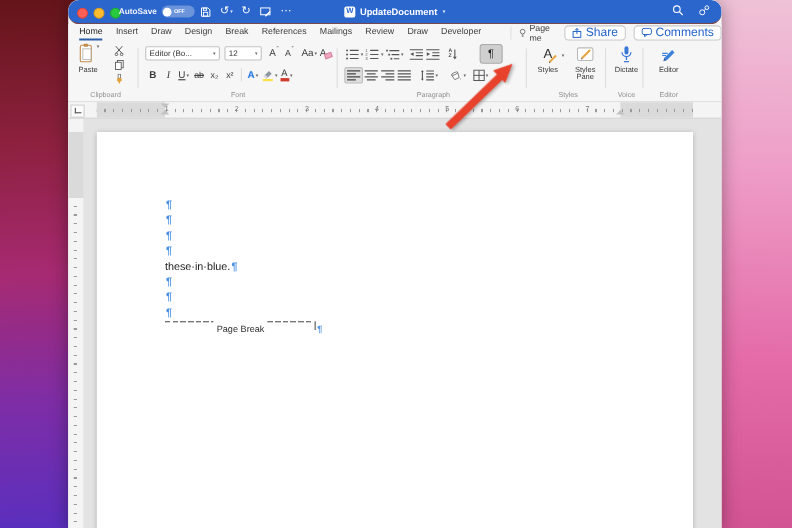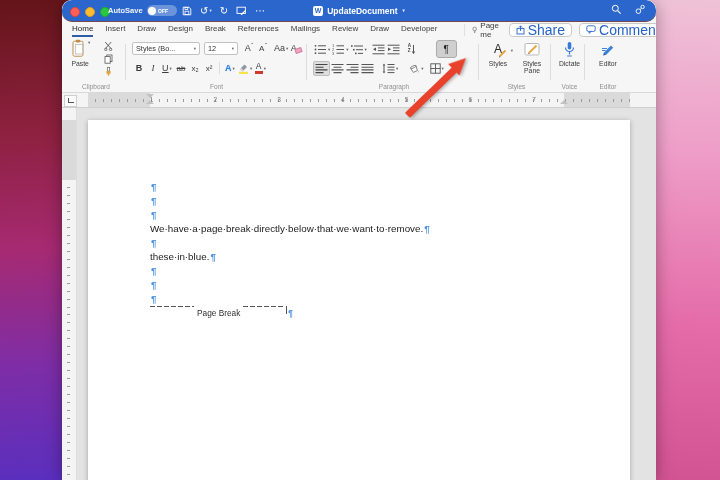--- a/index.html
+++ b/index.html
@@ -29,21 +29,21 @@
   .chev-w{font-size:4.5px;color:rgba(255,255,255,.85);margin-left:1px}
   .titlegrp{position:absolute;left:0;right:0;top:0;height:21px;display:flex;align-items:center;justify-content:center;gap:4px;color:#fff;font-size:8.5px;font-weight:700;pointer-events:none}
   .docicon{width:10px;height:10px;border-radius:2px;background:#fff;color:#2b66cc;font-size:7px;font-weight:800;display:flex;align-items:center;justify-content:center}
   .ticons{position:absolute;right:10px;top:4px;display:flex;gap:13px;align-items:center}
   
   .tabsrow{position:absolute;left:0;top:22px;width:100%;height:15px;display:flex;align-items:flex-end;padding:0 0 0 10px;box-sizing:border-box;background:#f6f6f7;gap:12px}
   .tab{font-size:8px;color:#3d3d3d;padding:2px 0 2px;border-bottom:2px solid transparent;white-space:nowrap}
   .tab.active{color:#1f1f1f;font-weight:400;border-bottom-color:#2d5ea8}
   .tabs-right{position:absolute;left:402px;top:0;height:15px;display:flex;align-items:center;gap:7px}
   .tellme{display:flex;align-items:center;gap:3px;font-size:8px;color:#3d3d3d;border-left:1px solid #e0e0e0;padding-left:7px;height:12px}
-  .pillbtn{display:flex;align-items:center;gap:3px;font-size:14px;color:#2563c9;border:1px solid #c9c9c9;border-radius:4px;padding:1px 6px;background:#fff;height:10px}
+  .pillbtn{display:flex;align-items:center;gap:3px;font-size:11px;color:#2563c9;border:1px solid #c9c9c9;border-radius:4px;padding:1px 6px;background:#fff;height:10px}
   
   .ribbon{position:absolute;left:0;top:37px;width:100%;height:55px;background:#f6f6f7;border-bottom:1px solid #d9d9d9}
   .rgroup{position:absolute;top:0;height:55px}
   .rgroup.divided::after{content:"";position:absolute;right:0;top:7px;height:36px;width:1px;background:#ddd}
   .group-label{position:absolute;bottom:2px;left:0;width:100%;text-align:center;font-size:6.5px;color:#8f8f8f;white-space:nowrap}
   .r1{position:absolute;top:3px;display:flex;align-items:center}
   .r2{position:absolute;top:23px;display:flex;align-items:center}
   .sbtn{display:inline-flex;align-items:center;justify-content:center;height:16px;min-width:12px;font-size:9px;color:#3b3b3b;margin:0 1px}
   .chev{font-size:4.5px;color:#666;margin-left:1px}
   .combo{height:11px;border:1px solid #c2c2c2;border-radius:2px;background:#fff;font-size:7.3px;color:#333;display:flex;align-items:center;justify-content:space-between;padding:0 3px;margin-right:4px}
@@ -223,21 +223,21 @@
               <path d="M3.2 6.7 L4.5 9.3 L5.8 6.7 Z" fill="#e2a23a"></path>
             </svg>
         </span>
       </div>
       <div class="group-label">Clipboard</div>
     </div>
 
     <div class="rgroup divided" style="left:64px;width:181px">
       <div class="r1" style="left:6px">
         <span class="combo" style="width:60px">
-          <span>Styles (Bo...</span>
+          <span>Editor (Bo...</span>
           <span class="chev">▾</span>
         </span>
         <span class="combo" style="width:26px">
           <span>12</span>
           <span class="chev">▾</span>
         </span>
         <span class="sbtn">
           <span>A</span>
             <span class="caret-up">ˆ</span>
         </span>
@@ -474,21 +474,20 @@
   <div class="docarea">
     <div class="vruler">
       <div class="vmargin"></div>
       <div class="vticks"></div>
     </div>
     <div class="page">
       <div class="doctext">
           <div class="docline"><span class="pilcrow">¶</span></div>
           <div class="docline"><span class="pilcrow">¶</span></div>
           <div class="docline"><span class="pilcrow">¶</span></div>
-          <div class="docline"><span>We·have·a·page·break·directly·below·that·we·want·to·remove.</span><span class="pilcrow">¶</span></div>
           <div class="docline"><span class="pilcrow">¶</span></div>
           <div class="docline"><span>these·in·blue.</span><span class="pilcrow">¶</span></div>
           <div class="docline"><span class="pilcrow">¶</span></div>
           <div class="docline"><span class="pilcrow">¶</span></div>
           <div class="docline"><span class="pilcrow">¶</span></div>
           <div class="docline pagebreak">
             <span class="pb-dash pb-d1"></span>
             <span class="pb-label">Page Break</span>
             <span class="pb-dash pb-d2"></span>
             <span class="pb-tick"></span>

